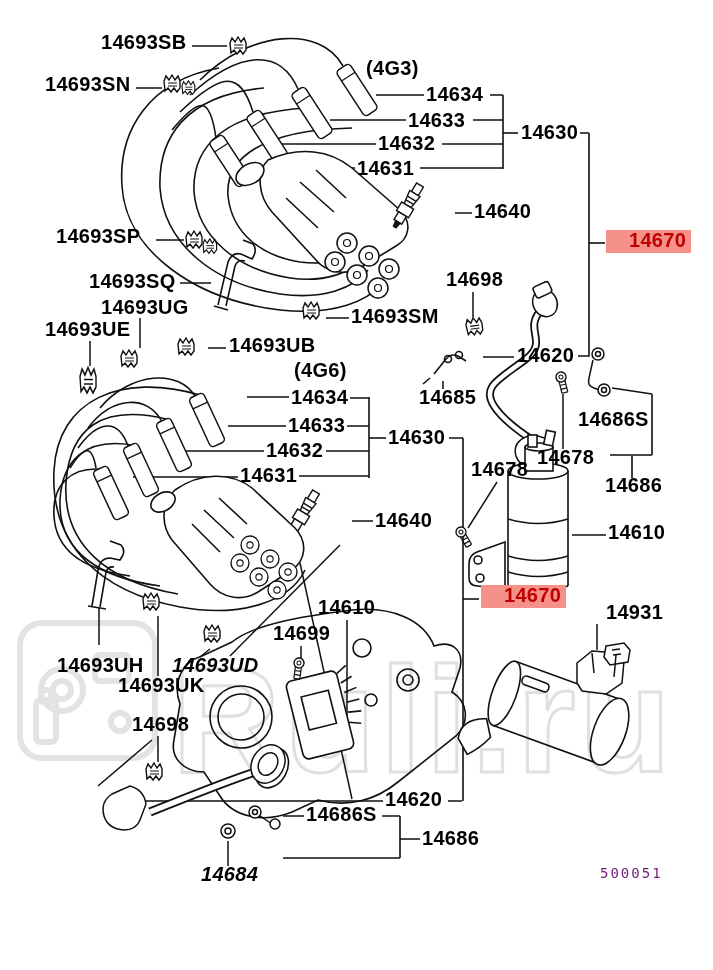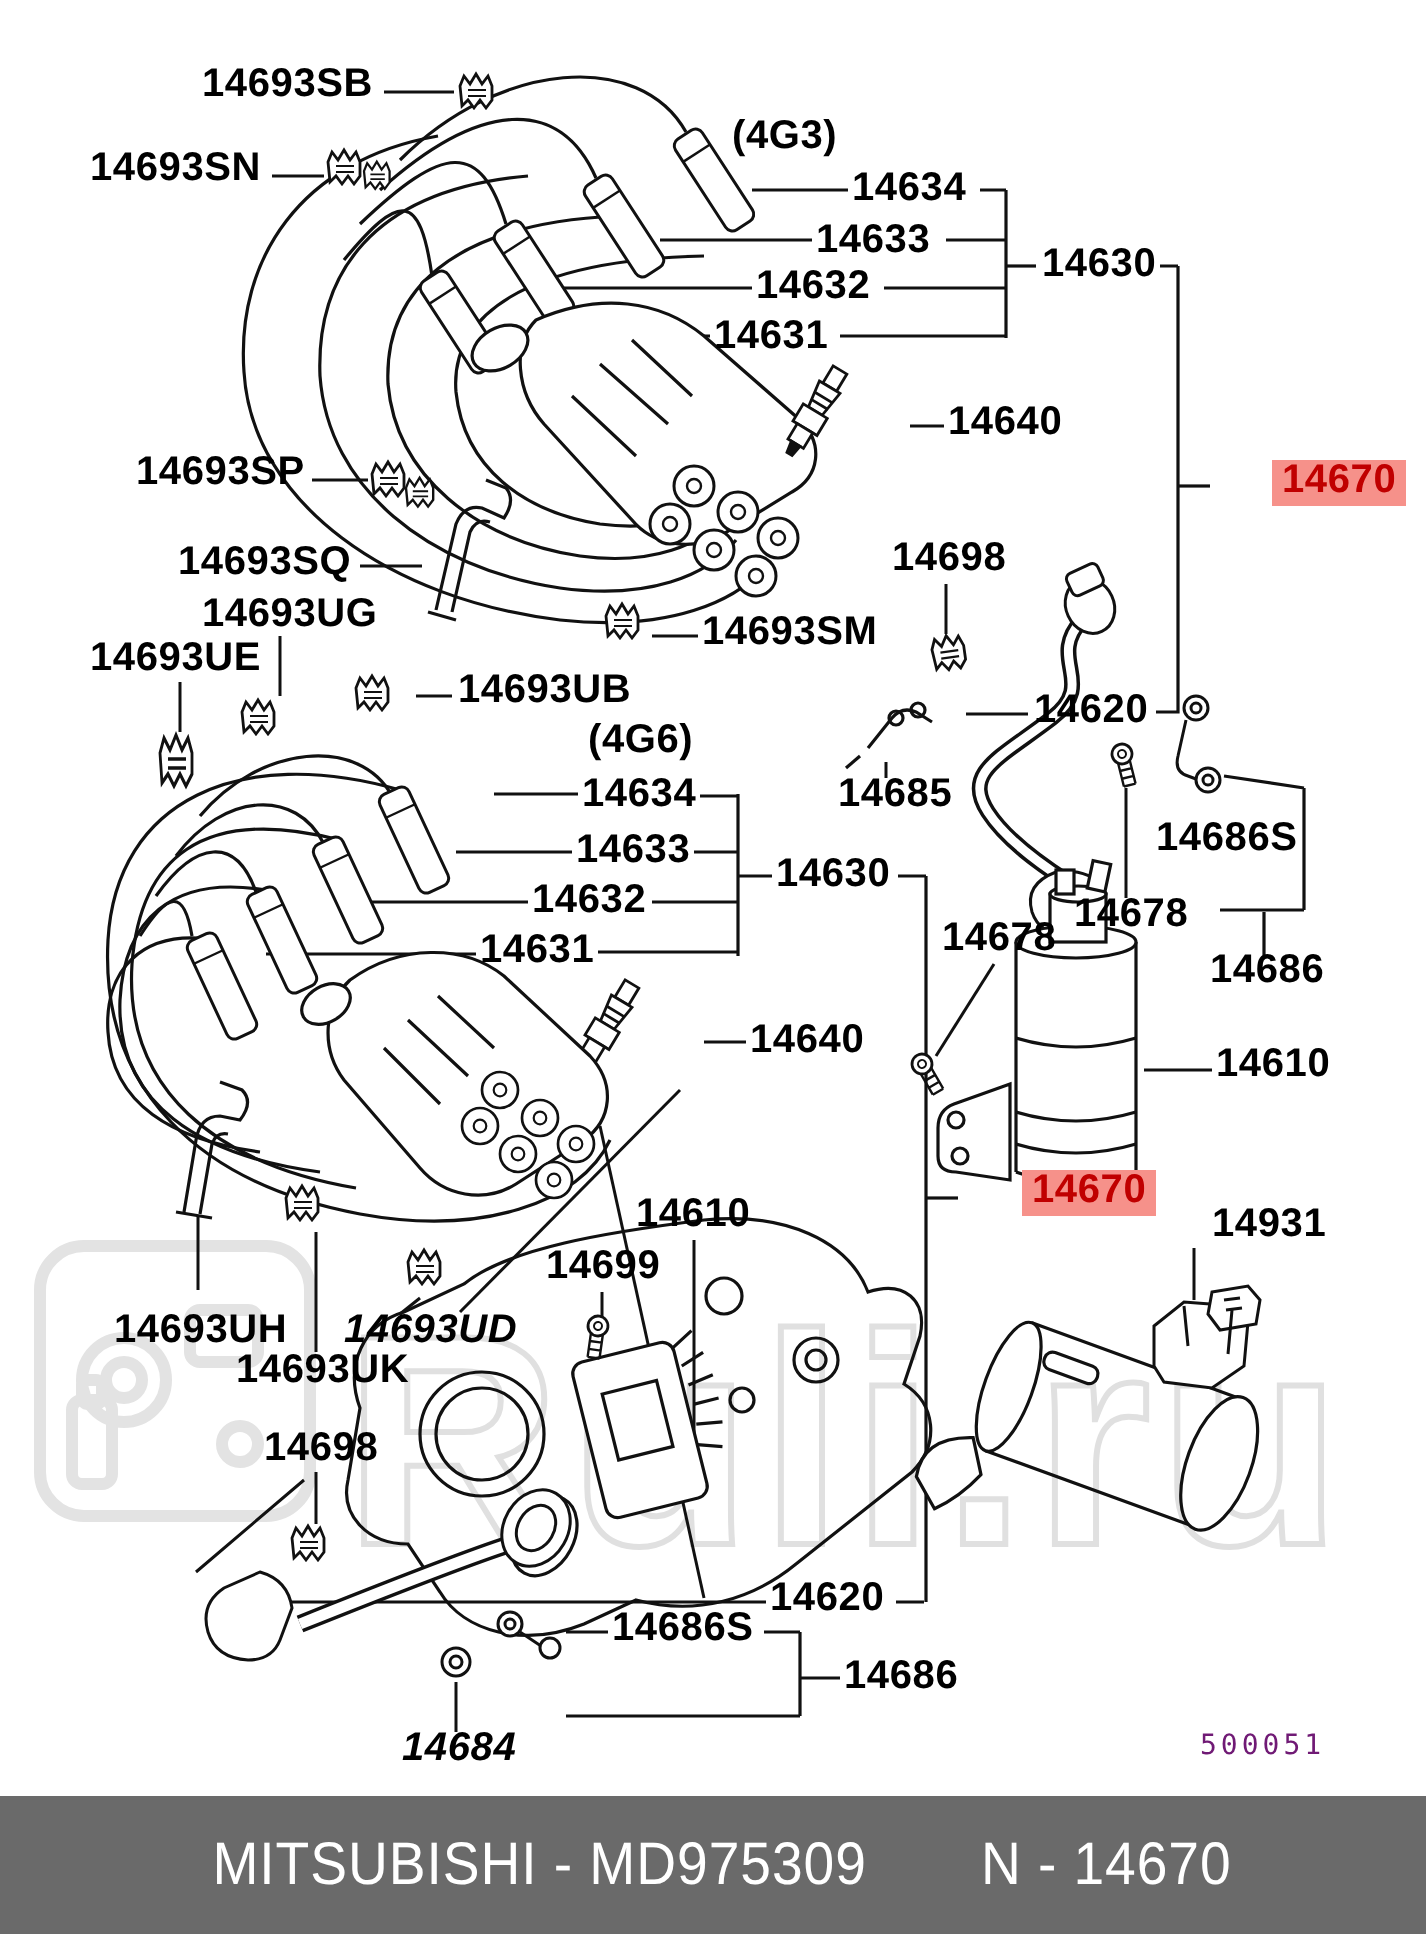--- a/index.html
+++ b/index.html
@@ -3,21 +3,21 @@
 <meta charset="utf-8">
 <style>
   html,body{margin:0;padding:0;background:#fff;}
   .screen{position:relative;width:713px;height:970px;background:#fff;overflow:hidden;
           font-family:"Liberation Sans",sans-serif;}
   svg{position:absolute;left:0;top:0;}
   #labels-layer{position:absolute;left:0;top:0;width:637px;height:970px;}
   .part-label{position:absolute;font:700 20px/1.05 "Liberation Sans",sans-serif;
               letter-spacing:.3px;color:#000;white-space:nowrap;}
   .part-label.highlight{background:var(--highlight_bg);color:var(--highlight_text);
-              padding:0 5px 2px 5px;margin-left:30px;}
+              padding:0 5px 2px 23px;}
   .part-label.small{font:400 14px "DejaVu Sans Mono",monospace;letter-spacing:2px;color:#701a75;}
   footer{position:absolute;left:0;top:898px;width:713px;height:69px;
          background:var(--footer_bg);display:flex;align-items:center;
          justify-content:center;gap:38px;}
   footer span{color:#fff;font:400 30px "Liberation Sans",sans-serif;
          transform:scaleX(.92);letter-spacing:.5px;white-space:nowrap;}
 </style>
 </head>
 <body>
 
@@ -298,21 +298,21 @@
       <div class="part-label" style="left: 101px; top: 32px;">14693SB</div>
       <div class="part-label" style="left: 45px; top: 74px;">14693SN</div>
       <div class="part-label" style="left: 366px; top: 58px;">(4G3)</div>
       <div class="part-label" style="left: 426px; top: 84px;">14634</div>
       <div class="part-label" style="left: 408px; top: 110px;">14633</div>
       <div class="part-label" style="left: 378px; top: 133px;">14632</div>
       <div class="part-label" style="left: 357px; top: 158px;">14631</div>
       <div class="part-label" style="left: 521px; top: 122px;">14630</div>
       <div class="part-label" style="left: 474px; top: 201px;">14640</div>
       <div class="part-label highlight" style="left: 606px; top: 230px;">14670</div>
-      <div class="part-label" style="left: 68px; top: 226px;">14693SP</div>
+      <div class="part-label" style="left: 56px; top: 226px;">14693SP</div>
       <div class="part-label" style="left: 89px; top: 271px;">14693SQ</div>
       <div class="part-label" style="left: 101px; top: 297px;">14693UG</div>
       <div class="part-label" style="left: 45px; top: 319px;">14693UE</div>
       <div class="part-label" style="left: 351px; top: 306px;">14693SM</div>
       <div class="part-label" style="left: 229px; top: 335px;">14693UB</div>
       <div class="part-label" style="left: 446px; top: 269px;">14698</div>
       <div class="part-label" style="left: 294px; top: 360px;">(4G6)</div>
       <div class="part-label" style="left: 291px; top: 387px;">14634</div>
       <div class="part-label" style="left: 288px; top: 415px;">14633</div>
       <div class="part-label" style="left: 266px; top: 440px;">14632</div>
@@ -334,18 +334,14 @@
       <div class="part-label" style="left: 172px; top: 655px; font-style: italic;">14693UD</div>
       <div class="part-label" style="left: 118px; top: 675px;">14693UK</div>
       <div class="part-label" style="left: 132px; top: 714px;">14698</div>
       <div class="part-label" style="left: 385px; top: 789px;">14620</div>
       <div class="part-label" style="left: 306px; top: 804px;">14686S</div>
       <div class="part-label" style="left: 422px; top: 828px;">14686</div>
       <div class="part-label" style="left: 201px; top: 864px; font-style: italic;">14684</div>
       <div class="part-label small" style="left: 600px; top: 865px;">500051</div>
     </div>
 
-<footer>
-  <span>MITSUBISHI - MD975309</span>
-  <span>N - 14670</span>
-</footer>
 
 </div>
 
 </body></html>

